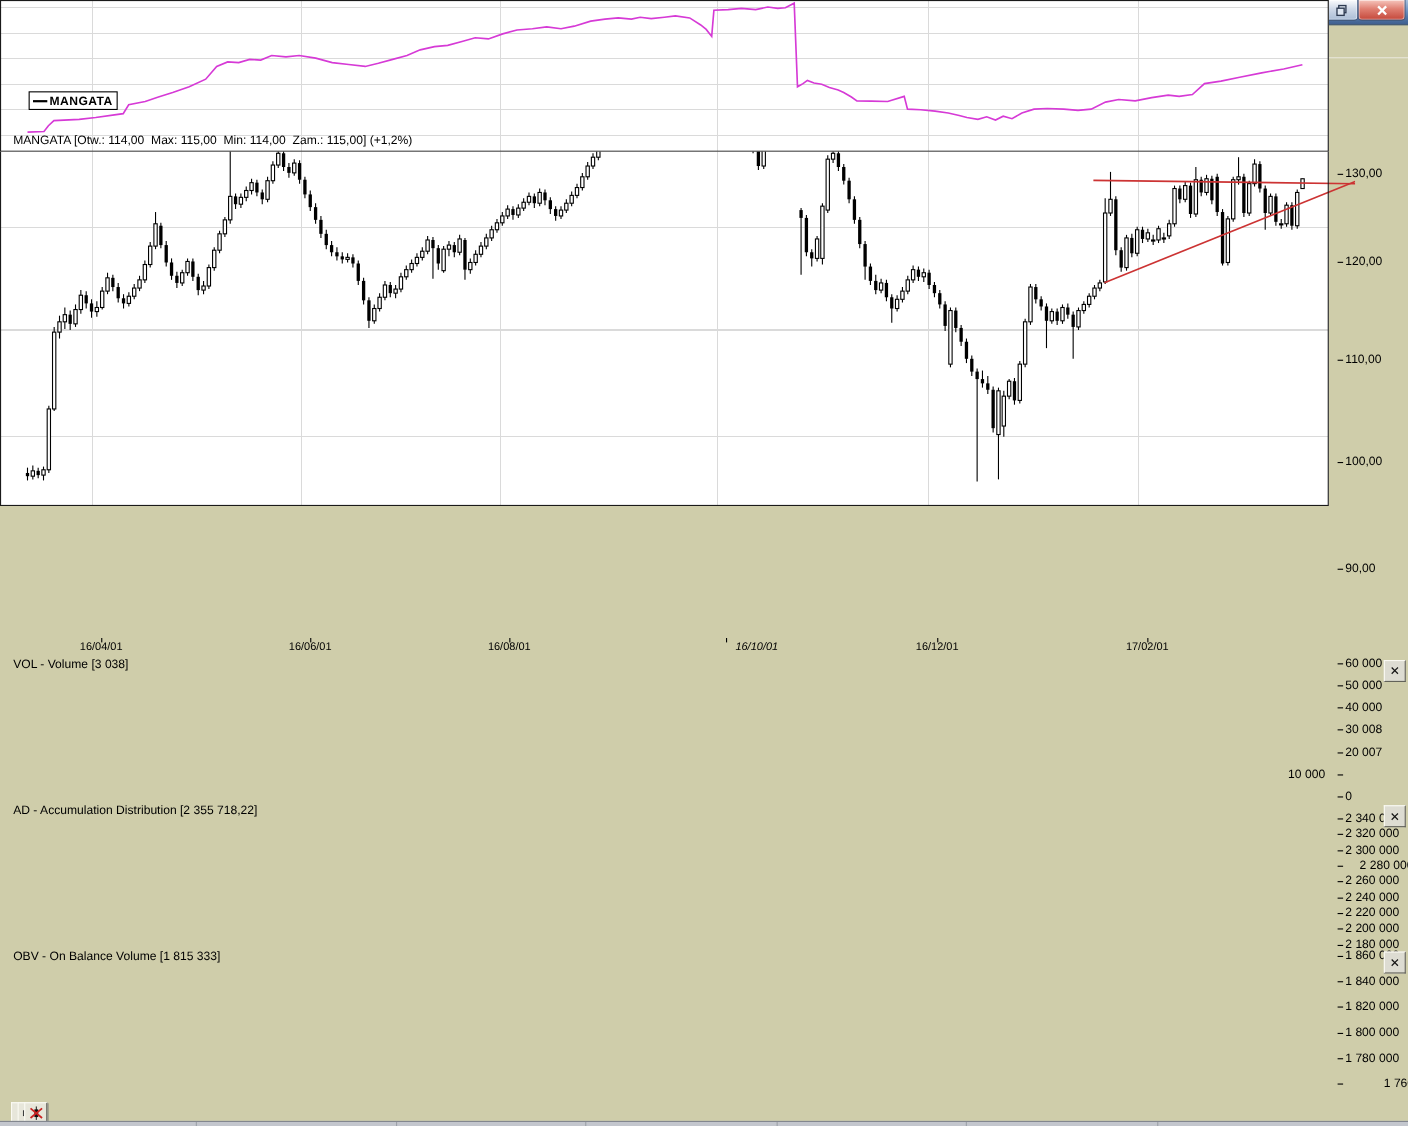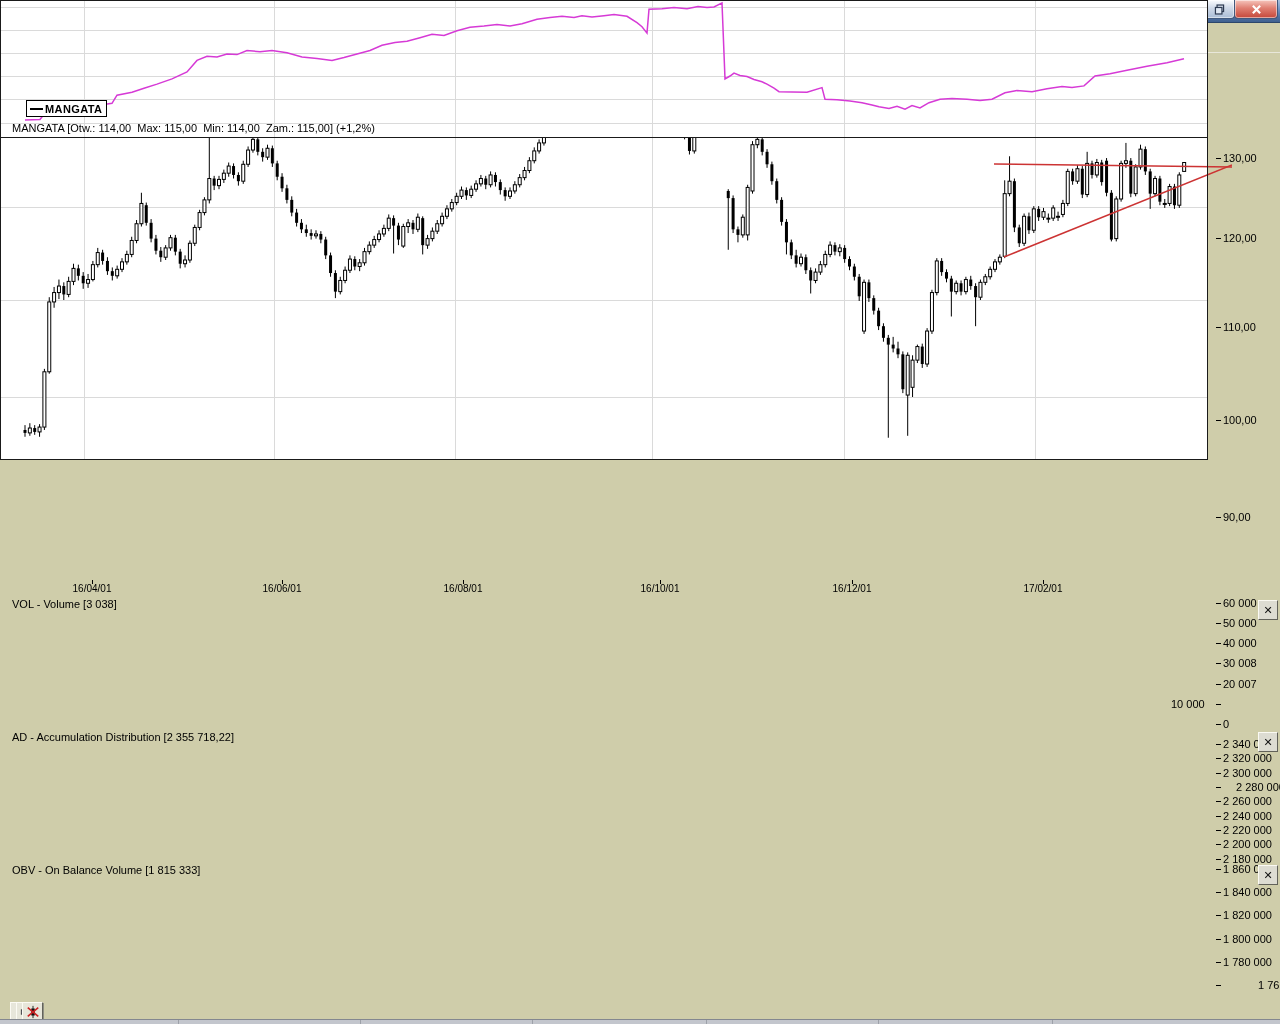--- a/index.html
+++ b/index.html
@@ -28,21 +28,21 @@
   .glyphbtn{font-size:14px;font-weight:bold;line-height:14px;}
   .ind-input{position:absolute;background:#d3d1c4;border:1px solid;border-color:#75756b #ffffff #ffffff #75756b;
     font-size:11px;color:#222;display:flex;align-items:center;padding-left:3px;}
   .ind-input.selected{background:#41aeef;color:#fff;font-weight:bold;}
   
   .yt{position:absolute;font-size:11px;color:#000;white-space:pre;}
   .yt-dash{position:absolute;width:5px;height:1px;background:#000;}
   .datelab{position:absolute;font-size:10px;color:#000;width:56px;text-align:center;}
   .datetick{position:absolute;width:1px;height:4px;background:#000;}
   .panel-label{position:absolute;font-size:11px;color:#000;white-space:pre;z-index:5;}
-  #legend-chip{position:absolute;left:26px;top:100px;height:15px;border:1px solid #000;background:#fff;
+  #legend-chip{position:absolute;left:26px;top:83px;height:15px;border:1px solid #000;background:#fff;
     display:flex;align-items:center;padding:0 4px 0 3px;z-index:5;}
   #legend-chip .dash{width:13px;height:2px;background:#000;margin-right:2px;}
   #legend-chip .sym{font-size:11px;font-weight:bold;letter-spacing:.4px;}
   .close-panel{position:absolute;width:18px;height:18px;background:#dddcd2;border:1px solid;
     border-color:#fbfaf3 #62625a #62625a #fbfaf3;display:flex;align-items:center;justify-content:center;
     font-size:11px;font-weight:bold;color:#111;z-index:6;}
   svg{position:absolute;}
   #taskbar-sliver{position:absolute;left:0;top:1019px;width:1280px;height:5px;background:#c3c6cd;
     border-top:1px solid #83878f;}
   .tsk{position:absolute;top:1020px;height:4px;width:1px;background:#9da1a9;}
@@ -1190,21 +1190,21 @@
     <div class="yt" style="left: 1223px; top: 955.8px;">1 780 000</div>
     <div class="yt-dash" style="left: 1216px; top: 985px;"></div>
     <div class="yt" style="left: 1258px; top: 979px;">1 760 000</div>
     <div class="datetick" style="left: 92px; top: 580px;"></div>
     <div class="datelab" style="left: 64px; top: 583px;">16/04/01</div>
     <div class="datetick" style="left: 282px; top: 580px;"></div>
     <div class="datelab" style="left: 254px; top: 583px;">16/06/01</div>
     <div class="datetick" style="left: 463px; top: 580px;"></div>
     <div class="datelab" style="left: 435px; top: 583px;">16/08/01</div>
     <div class="datetick" style="left: 660px; top: 580px;"></div>
-    <div class="datelab" style="left: 632px; top: 583px;">16/10/01</div>
+    <div class="datelab" style="left: 660px; top: 583px; font-style: italic;">16/10/01</div>
     <div class="datetick" style="left: 852px; top: 580px;"></div>
     <div class="datelab" style="left: 824px; top: 583px;">16/12/01</div>
     <div class="datetick" style="left: 1043px; top: 580px;"></div>
     <div class="datelab" style="left: 1015px; top: 583px;">17/02/01</div>
     <div class="close-panel" style="left: 1258px; top: 600px;">✕</div>
     <div class="close-panel" style="left: 1258px; top: 732px;">✕</div>
     <div class="close-panel" style="left: 1258px; top: 865px;">✕</div>
     <div class="tsk" style="left: 178px;"></div>
     <div class="tsk" style="left: 360px;"></div>
     <div class="tsk" style="left: 532px;"></div>

